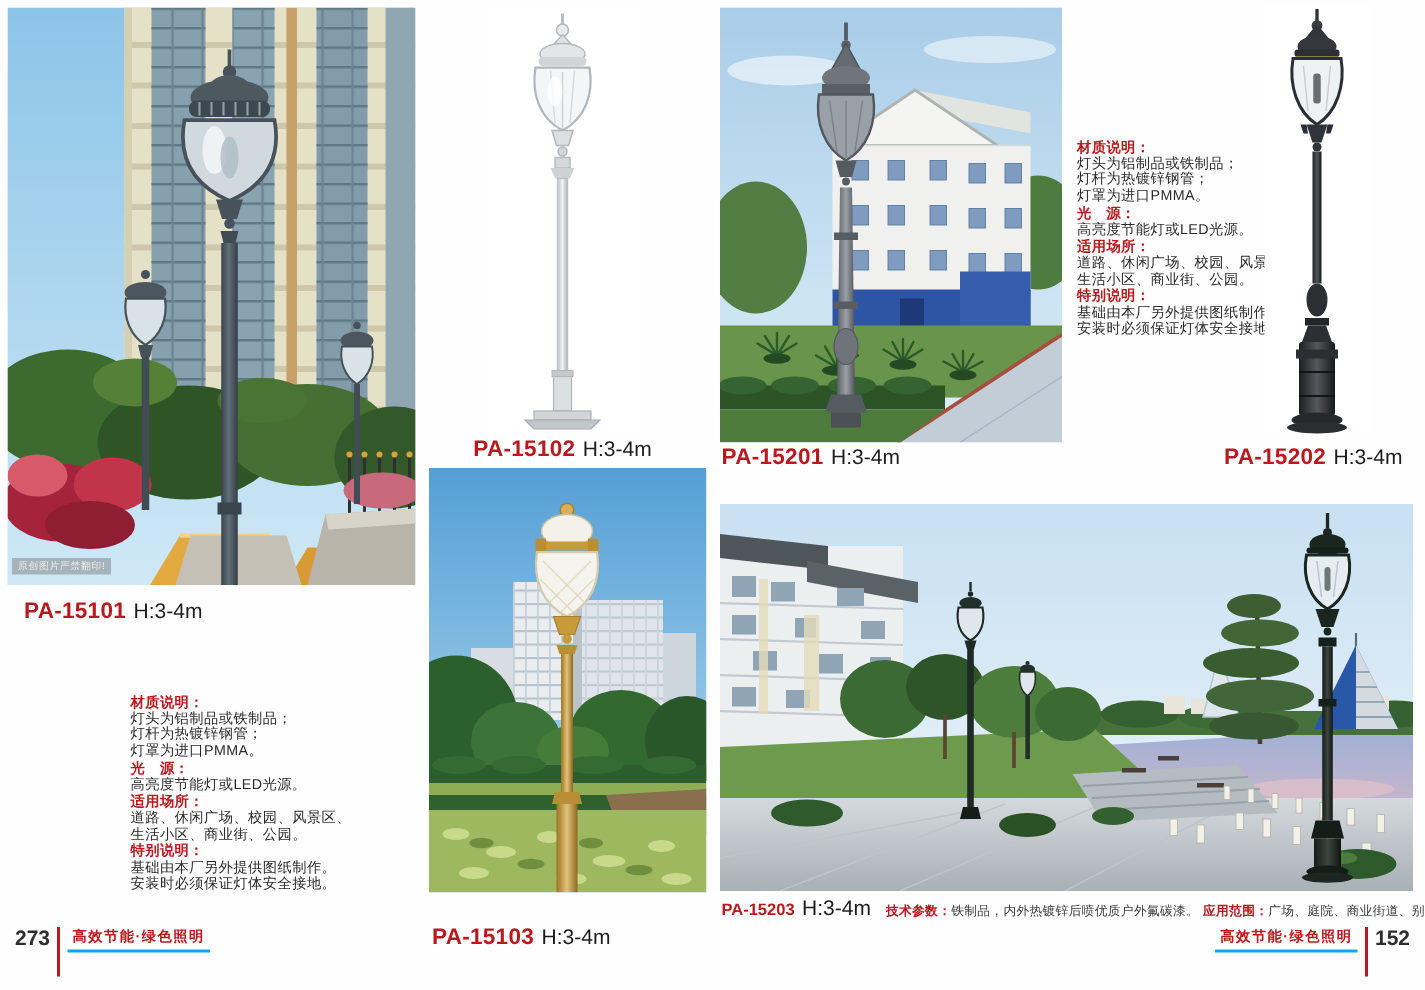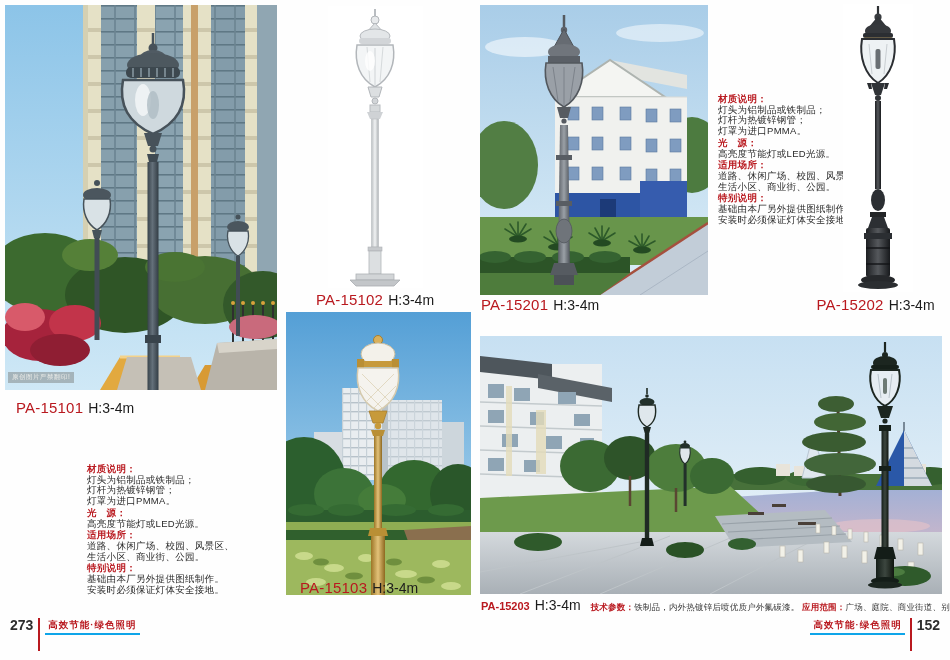--- a/index.html
+++ b/index.html
@@ -7,21 +7,21 @@
     width:950px;height:660px;position:relative;background:#ffffff;
     font-family:"Liberation Sans","DejaVu Sans",sans-serif;
     -webkit-font-smoothing:antialiased;
   }
   .stage{position:absolute;left:0;top:0;width:950px;height:660px;background:#fefefe;overflow:hidden;}
   .photo{position:absolute;overflow:hidden;background:#dfe8ee;}
   .photo svg{display:block;width:100%;height:100%;}
   .lampcut{position:absolute;background:#ffffff;}
   .lampcut svg{display:block;width:100%;height:100%;}
   .prod-label{position:absolute;white-space:nowrap;line-height:17px;}
-  .prod-label .code{color:#b9191f;font-weight:normal;font-size:15px;letter-spacing:.2px;}
+  .prod-label .code{color:#b9191f;font-weight:bold;font-size:15px;letter-spacing:.2px;}
   .prod-label .ht{color:#1c1c1c;font-size:14px;margin-left:5px;}
   .center{text-align:center;}
   .specs{position:absolute;width:205px;font-size:9.5px;line-height:10.7px;color:#2a2a2a;letter-spacing:.3px;}
   .specs .sh{color:#b9191f;font-weight:bold;margin-top:1px;}
   .watermark{
     position:absolute;left:3px;bottom:7px;font-size:6.5px;color:rgba(240,240,235,.92);
     background:rgba(110,110,105,.42);padding:1px 4px;letter-spacing:.5px;
   }
   .caption-row{position:absolute;left:481px;top:597px;display:flex;align-items:baseline;white-space:nowrap;}
   .caption-row .code{color:#b9191f;font-weight:bold;font-size:11px;}
@@ -287,21 +287,21 @@
         <polygon points="83,99 101,99 97,111 87,111" fill="#c79a3b" stroke="#a87f2e" stroke-width=".8"></polygon>
         <circle cx="92" cy="114" r="3.2" fill="#c79a3b"></circle>
         <polygon points="85,118 99,118 97,124 87,124" fill="#b98f35"></polygon>
         <rect x="88" y="124" width="8" height="92" fill="url(#goldPole)"></rect>
         <polygon points="84,216 100,216 102,224 82,224" fill="#b98f35"></polygon>
         <rect x="85" y="224" width="14" height="59" fill="url(#goldPole)"></rect>
       </g>
     </svg>
   </div>
 
-  <div class="prod-label" style="left:288px;top:579px;margin-left:12px;">
+  <div class="prod-label" style="left:288px;top:616px;">
     <span class="code">PA-15103</span><span class="ht">H:3-4m</span>
   </div>
 
   <div class="footer f-left">
     <span class="num">273</span>
     <span class="vline"></span>
     <span class="slogan">高效节能·绿色照明</span>
   </div>
 
   <div class="photo" style="left:480px;top:5px;width:228px;height:290px;">

